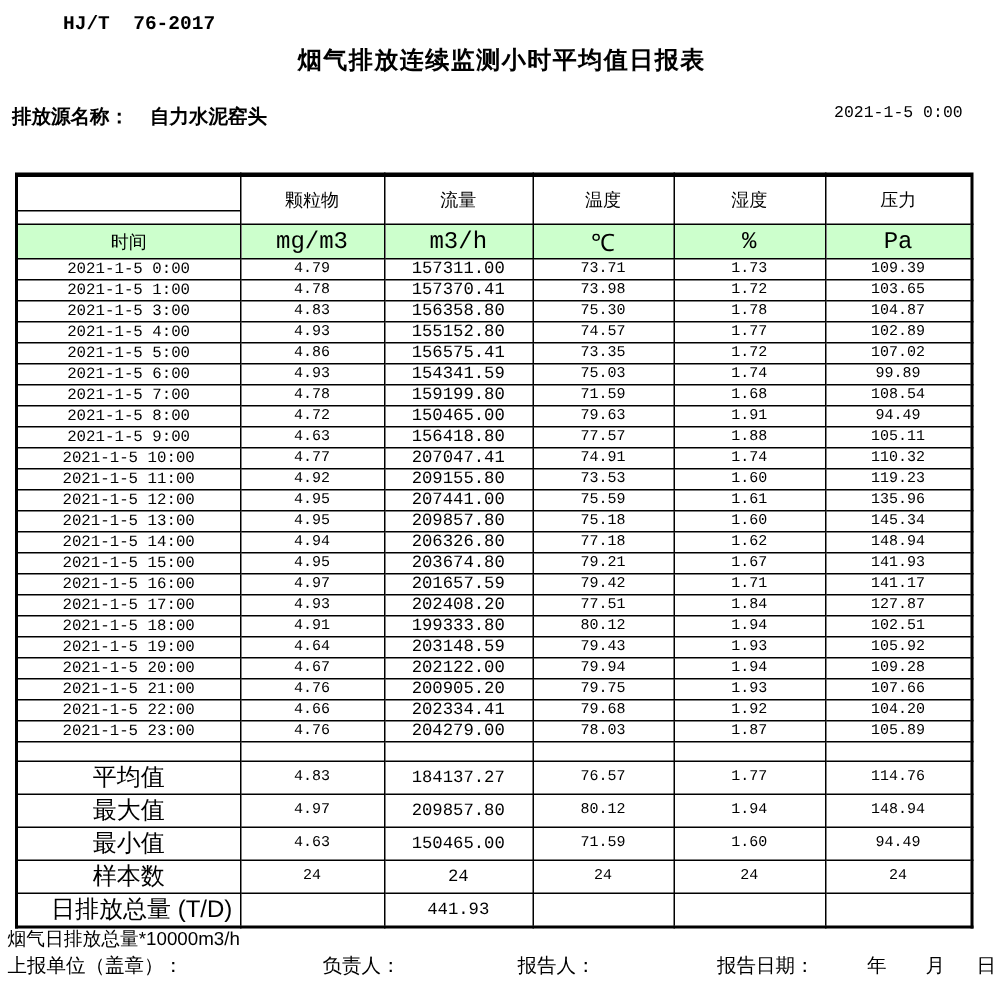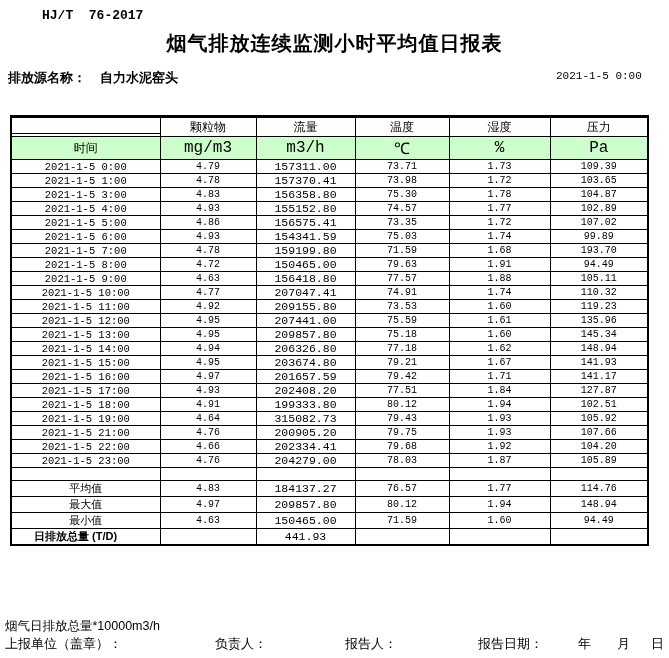--- a/index.html
+++ b/index.html
@@ -8,50 +8,50 @@
     width:669px; height:658px; position:relative; overflow:hidden;
     font-family:"Liberation Sans", sans-serif; color:#000;
   }
   .std-code {
     position:absolute; top:8px; left:8px;
     font-family:"Liberation Mono", monospace;
     font-weight:bold; font-size:13px; white-space:pre;padding-left:34px;
   }
   .report-title {
     position:absolute; top:30px; left:0; width:100%;
-    text-align:center; font-weight:bold; font-size:20px;
+    text-align:center; font-weight:bold; font-size:16px;
     letter-spacing:1px;
   }
   .source-line { position:absolute; top:69px; left:8px; font-weight:bold; font-size:13px; }
   .source-line .src-name { margin-left:14px; }
   .report-datetime {
     position:absolute; top:70px; left:556px;
     font-family:"Liberation Mono", monospace; font-size:11px;
   }
   table.report {
     position:absolute; top:115px; left:10px;
     width:637px; border-collapse:collapse; table-layout:fixed;
     border:2px solid #000; border-top-width:3px;
   }
   table.report th, table.report td {
     border:1px solid #000; padding:0; text-align:center;
     overflow:hidden; white-space:nowrap; vertical-align:middle;
   }
-  th.param-head { height:20px; font-size:12px; font-weight:normal; }
+  th.param-head { height:33px; font-size:12px; font-weight:normal; }
   th.corner { padding:0; vertical-align:top; }
   .corner-split { height:14px; border-bottom:1px solid #000; }
   tr.unit-row td { height:17px; background:var(--unit-bg,#ccffcc); }
   td.time-head { font-size:12px; }
   td.unit { font-family:"Liberation Mono", monospace; font-size:16px; }
   tbody td { height:14px; font-family:"Liberation Mono", monospace; font-size:10px; }
   td.time-cell { font-size:10.5px; }
   td.flow-cell { font-size:11.5px; }
   tr.spacer-row td { height:13px; }
-  td.sum-label { font-family:"Liberation Sans", sans-serif; font-size:11px; }
-  td.sum-label.left { text-align:left; padding-left:22px;font-weight:bold; }
+  td.sum-label { font-family:"Liberation Sans", sans-serif; font-size:16px; }
+  td.sum-label.left { text-align:left; padding-left:22px; }
   .footnote {
     position:absolute; top:618px; left:5px; font-size:12.5px;
   }
   .sign-line { position:absolute; top:635px; left:0; width:562px; height:18px; font-size:13px; }
   .sign-line span { position:absolute; white-space:nowrap; }
   .lbl-unit   { left:5px; }
   .lbl-manager{ left:215px; }
   .lbl-reporter{ left:345px; }
   .lbl-date   { left:478px; }
   .lbl-year   { left:578px; }
@@ -145,21 +145,21 @@
         <td class="num-cell">75.03</td>
         <td class="num-cell">1.74</td>
         <td class="num-cell">99.89</td>
       </tr>
       <tr>
         <td class="time-cell">2021-1-5 7:00</td>
         <td class="num-cell">4.78</td>
         <td class="flow-cell">159199.80</td>
         <td class="num-cell">71.59</td>
         <td class="num-cell">1.68</td>
-        <td class="num-cell">193.70</td>
+        <td class="num-cell">108.54</td>
       </tr>
       <tr>
         <td class="time-cell">2021-1-5 8:00</td>
         <td class="num-cell">4.72</td>
         <td class="flow-cell">150465.00</td>
         <td class="num-cell">79.63</td>
         <td class="num-cell">1.91</td>
         <td class="num-cell">94.49</td>
       </tr>
       <tr>
@@ -238,24 +238,32 @@
         <td class="time-cell">2021-1-5 18:00</td>
         <td class="num-cell">4.91</td>
         <td class="flow-cell">199333.80</td>
         <td class="num-cell">80.12</td>
         <td class="num-cell">1.94</td>
         <td class="num-cell">102.51</td>
       </tr>
       <tr>
         <td class="time-cell">2021-1-5 19:00</td>
         <td class="num-cell">4.64</td>
-        <td class="flow-cell">315082.73</td>
+        <td class="flow-cell">203148.59</td>
         <td class="num-cell">79.43</td>
         <td class="num-cell">1.93</td>
         <td class="num-cell">105.92</td>
+      </tr>
+      <tr>
+        <td class="time-cell">2021-1-5 20:00</td>
+        <td class="num-cell">4.67</td>
+        <td class="flow-cell">202122.00</td>
+        <td class="num-cell">79.94</td>
+        <td class="num-cell">1.94</td>
+        <td class="num-cell">109.28</td>
       </tr>
       <tr>
         <td class="time-cell">2021-1-5 21:00</td>
         <td class="num-cell">4.76</td>
         <td class="flow-cell">200905.20</td>
         <td class="num-cell">79.75</td>
         <td class="num-cell">1.93</td>
         <td class="num-cell">107.66</td>
       </tr>
       <tr>
@@ -298,20 +306,28 @@
         <td class="num-cell">1.94</td>
         <td class="num-cell">148.94</td>
       </tr>
       <tr>
         <td class="sum-label">最小值</td>
         <td class="num-cell">4.63</td>
         <td class="flow-cell">150465.00</td>
         <td class="num-cell">71.59</td>
         <td class="num-cell">1.60</td>
         <td class="num-cell">94.49</td>
+      </tr>
+      <tr>
+        <td class="sum-label">样本数</td>
+        <td class="num-cell">24</td>
+        <td class="flow-cell">24</td>
+        <td class="num-cell">24</td>
+        <td class="num-cell">24</td>
+        <td class="num-cell">24</td>
       </tr>
       <tr>
         <td class="sum-label left">日排放总量 (T/D)</td>
         <td class="num-cell"></td>
         <td class="flow-cell">441.93</td>
         <td class="num-cell"></td>
         <td class="num-cell"></td>
         <td class="num-cell"></td>
       </tr>
     </tbody>

